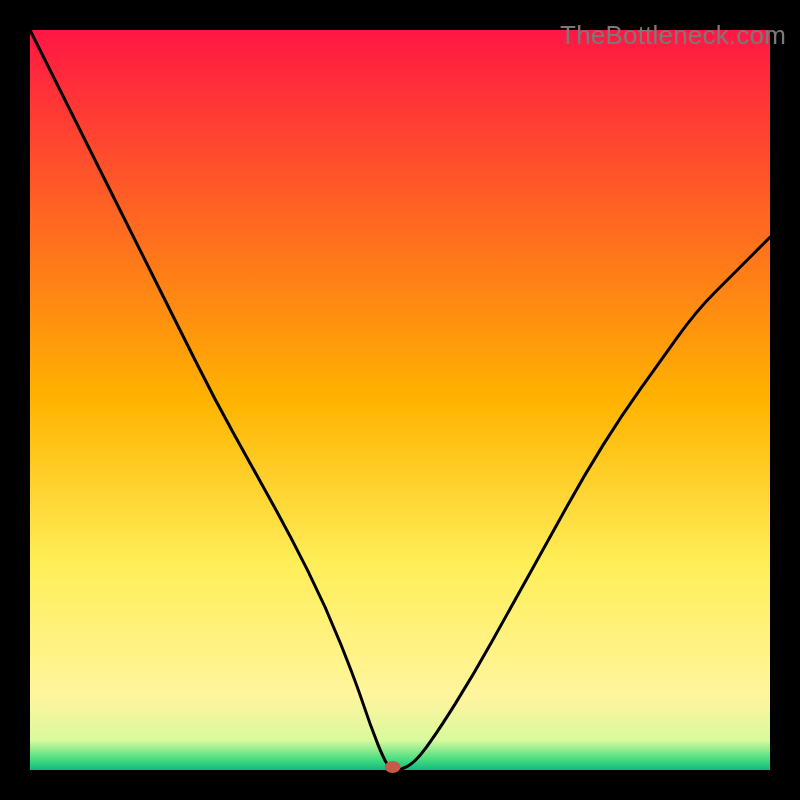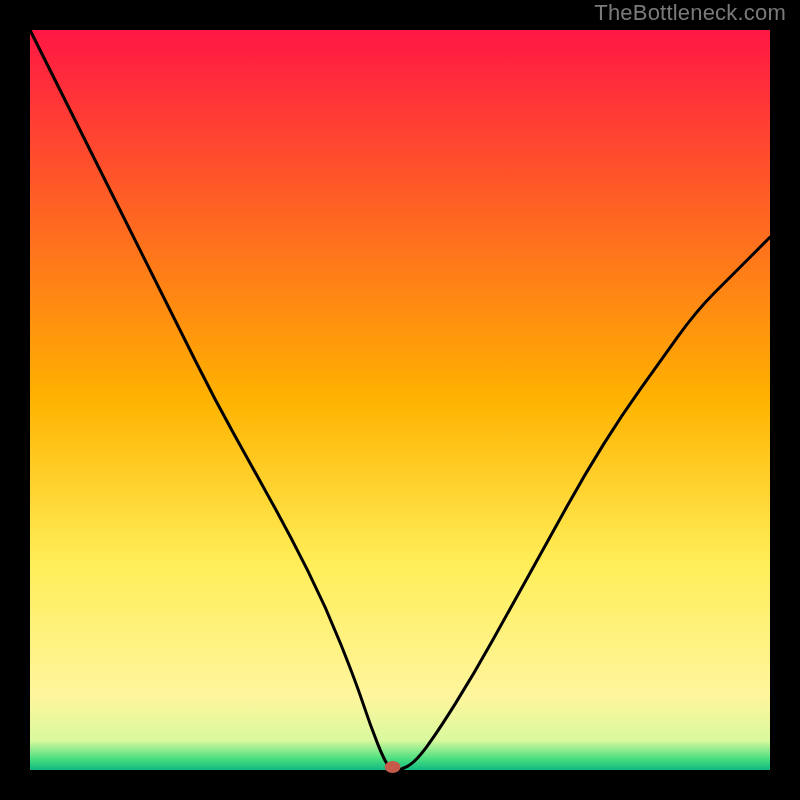--- a/index.html
+++ b/index.html
@@ -7,24 +7,24 @@
     padding: 0;
     background: #ffffff;
     width: 800px;
     height: 800px;
     overflow: hidden;
     position: relative;
     font-family: Arial, Helvetica, sans-serif;
   }
   .watermark {
     position: absolute;
-    top: 0;
+    top: 20px;
     right: 14px;
     color: #7a7a7a;
-    font-size: 22px;
+    font-size: 26px;
     font-weight: 400;
     letter-spacing: 0.2px;
     z-index: 10;
   }
   svg {
     display: block;
   }
 </style>
 </head>
 <body>

